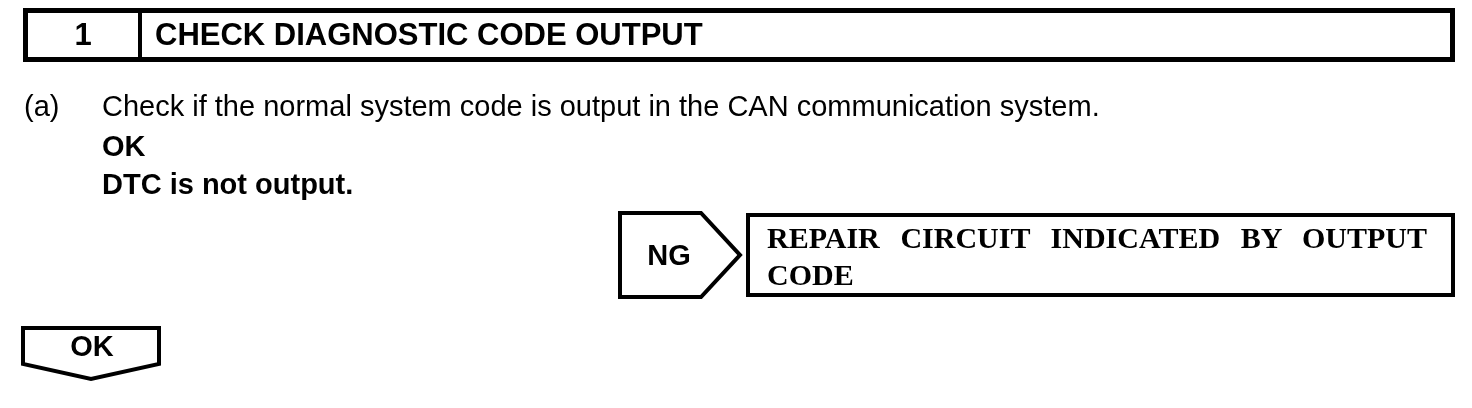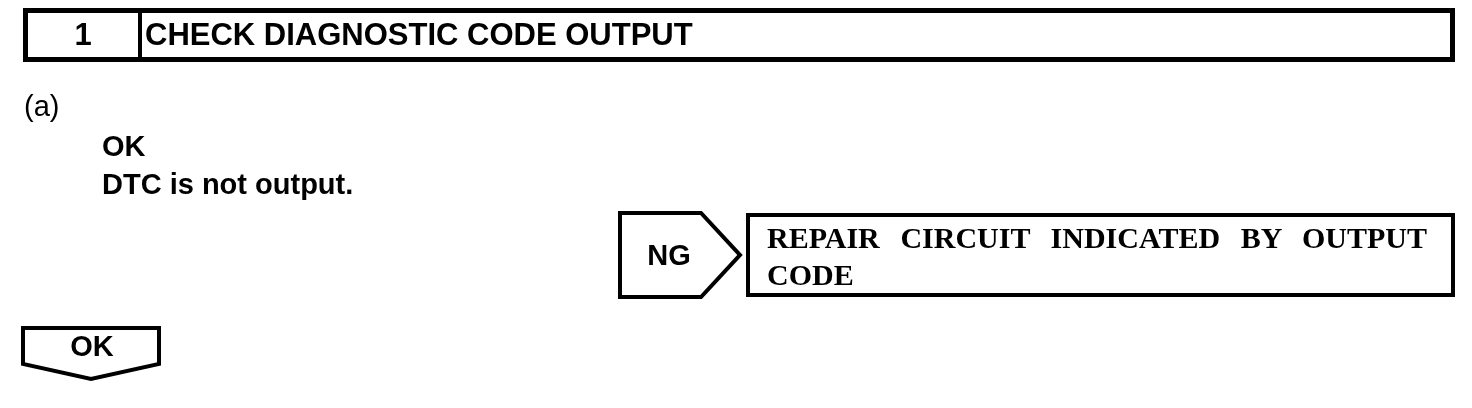--- a/index.html
+++ b/index.html
@@ -37,21 +37,21 @@
     display: flex;
     align-items: center;
     justify-content: center;
     font-size: 31px;
     font-weight: bold;
   }
   .step-title {
     flex: 1;
     display: flex;
     align-items: center;
-    padding-left: 3px;
+    padding-left: 13px;
     font-size: 31px;
     font-weight: bold;
     white-space: nowrap;
   }
 
   
   .instr-label {
     left: 24px;
     top: 90px;
     font-size: 29px;
@@ -141,20 +141,21 @@
 <body>
 
 <div class="page">
 
   <div class="abs step-header">
     <div class="step-number">1</div>
     <div class="step-title">CHECK DIAGNOSTIC CODE OUTPUT</div>
   </div>
 
   <div class="abs instr-label">(a)</div>
+  <div class="abs instr-text">Check if the normal system code is output in the CAN communication system.</div>
   <div class="abs judge-label">OK</div>
   <div class="abs judge-text">DTC is not output.</div>
 
   <div class="abs ng-connector">
     <svg width="126" height="88" viewBox="0 0 126 88">
       <polygon points="2,2 83,2 122,44 83,86 2,86" fill="#ffffff" stroke="#000000" stroke-width="4" stroke-linejoin="miter"></polygon>
     </svg>
     <span class="ng-label">NG</span>
   </div>
 

